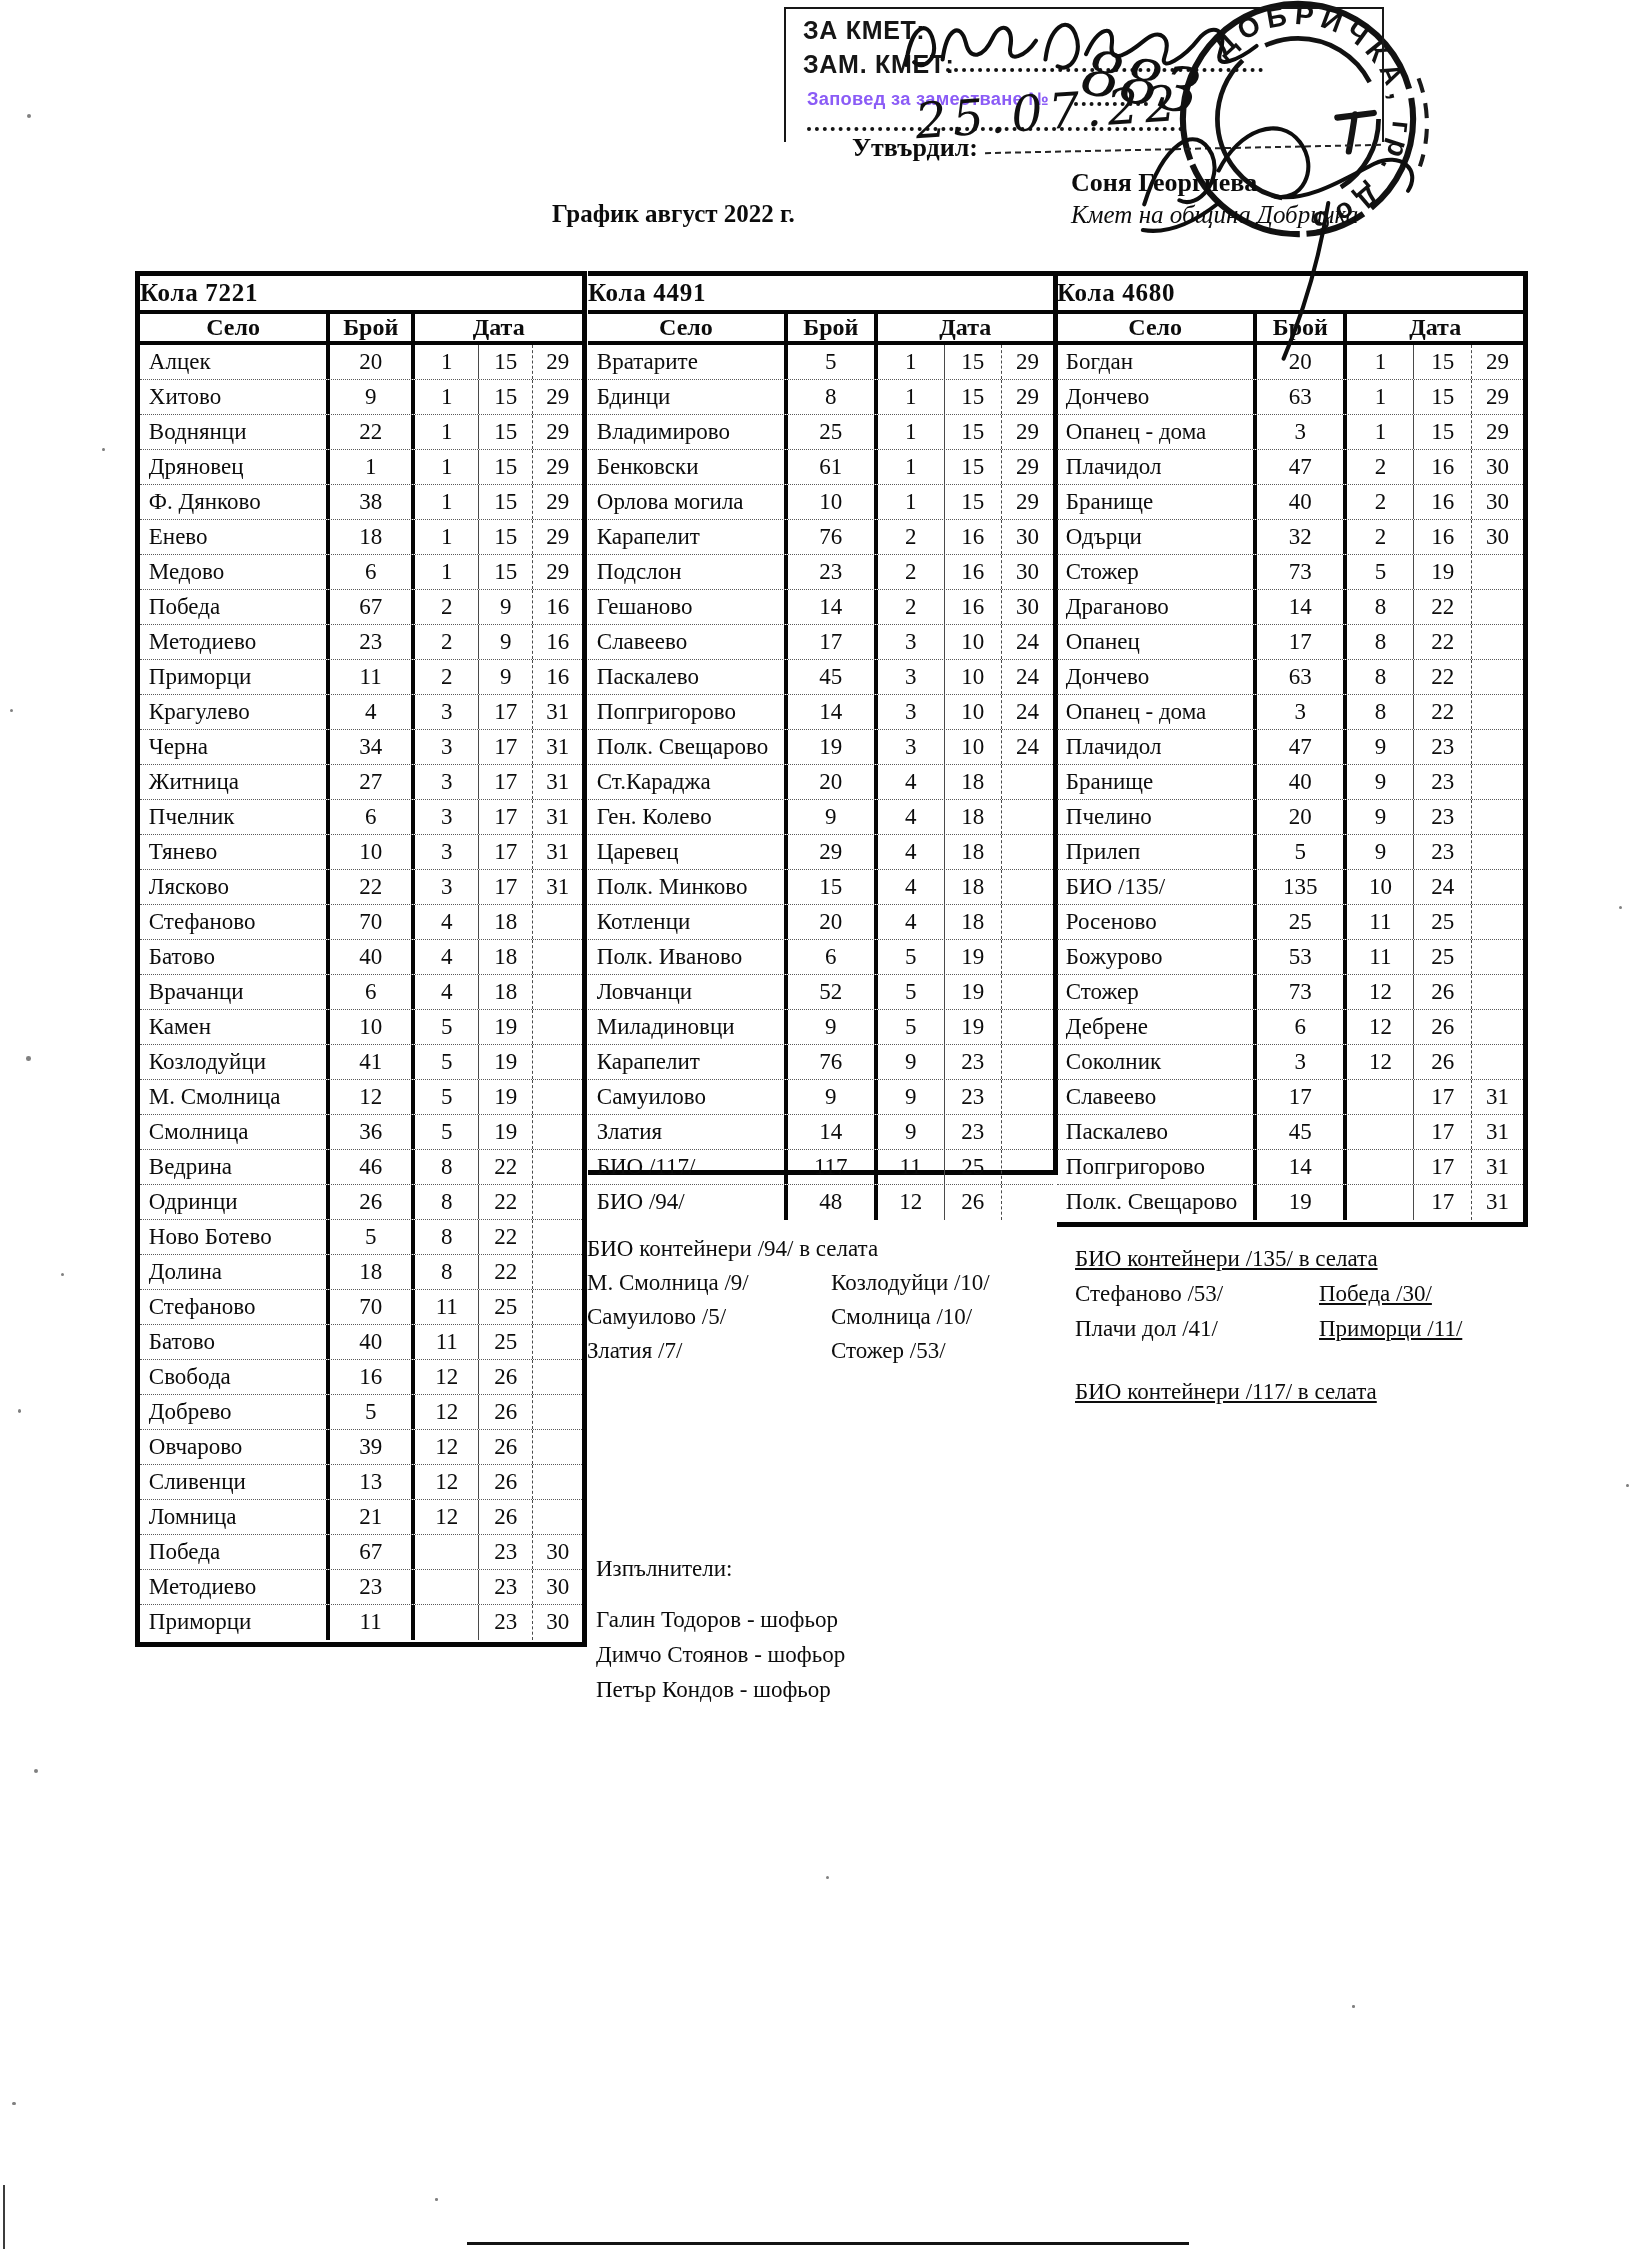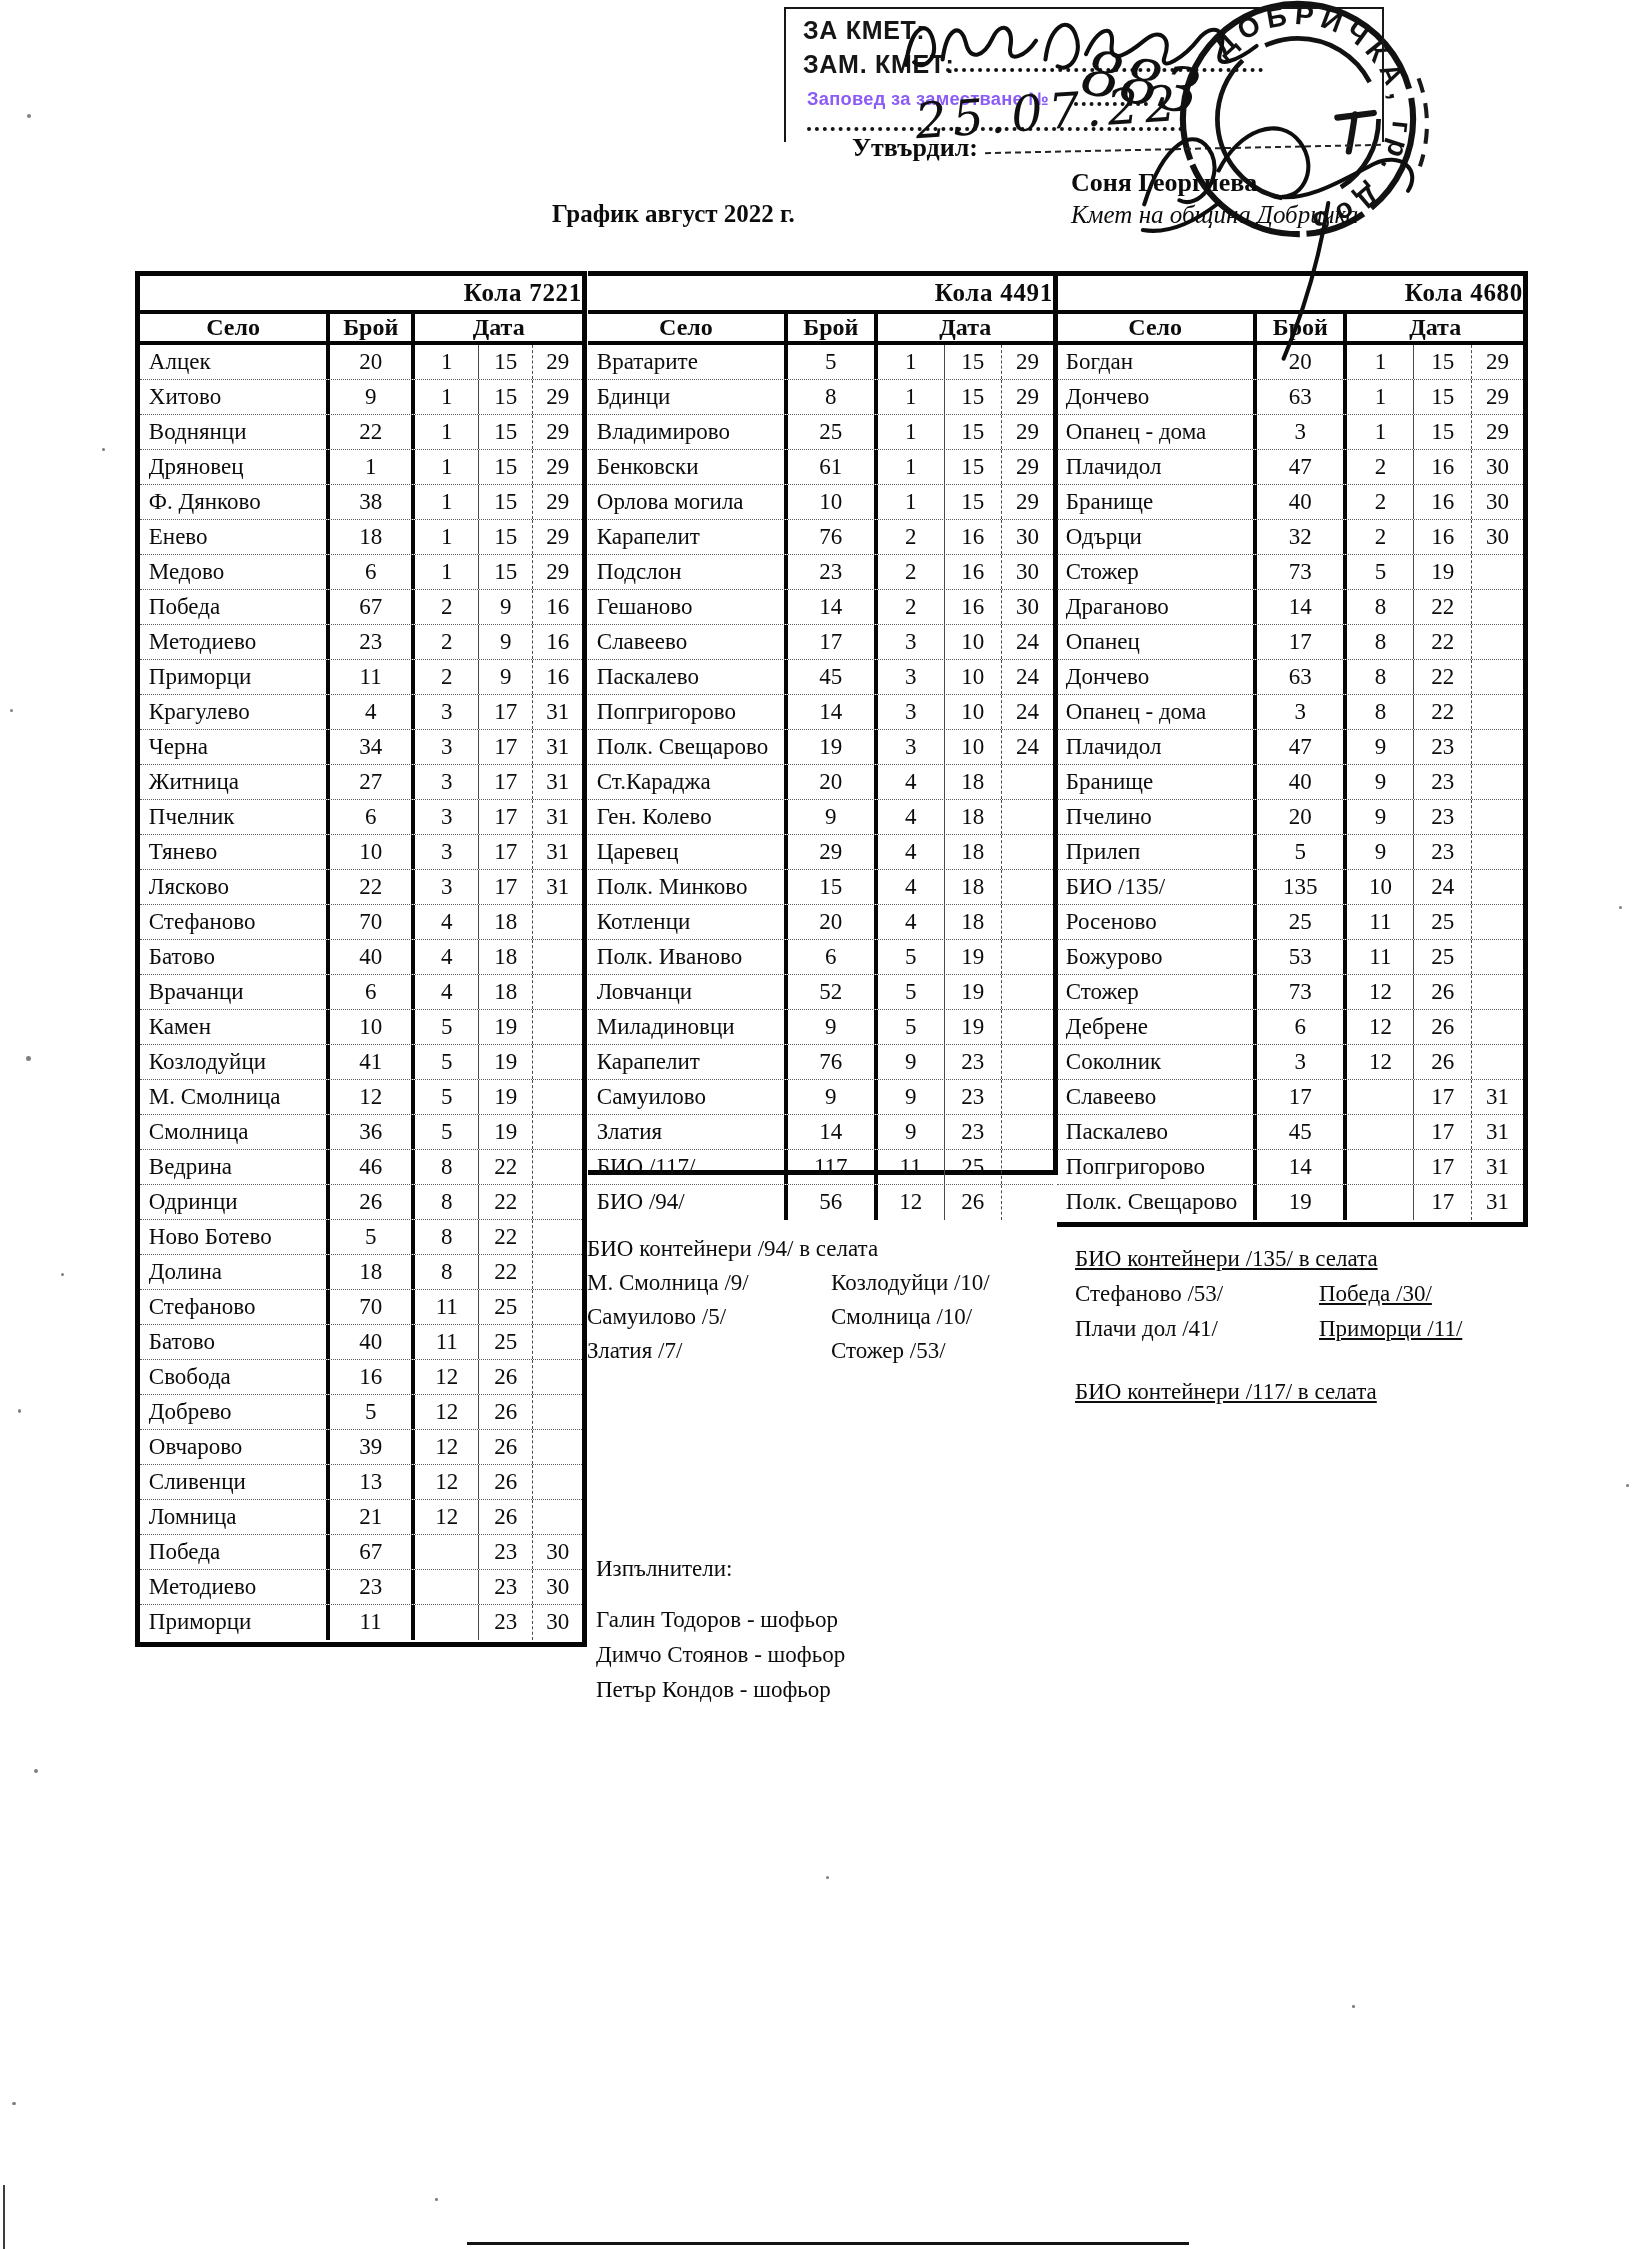--- a/index.html
+++ b/index.html
@@ -40,21 +40,21 @@
   svg.layer{position:absolute; overflow:visible; pointer-events:none;}
   .seal-svg{left:1149px; top:-30px; z-index:2;}
   .sign-svg{left:745px; top:0px; z-index:6;}
   
   .car-table{
     position:absolute; top:271px; box-sizing:border-box; background:transparent;
     border:5.4px solid #050505; z-index:1;
   }
   .car-table.joined{border-left:none;}
   .t-title{
-    height:34px; line-height:34px; text-align:right; font-weight:700; font-size:25px;
+    height:34px; line-height:34px; text-align:left; font-weight:700; font-size:25px;
     border-bottom:4.7px solid #050505; letter-spacing:0.7px;
   }
   .t-head{display:grid; grid-template-columns:43% 19.3% 37.7%; height:27px; line-height:26px;
     border-bottom:4.7px solid #050505; font-weight:700; font-size:24px; text-align:center;}
   .hc-selo{border-right:4.7px solid #050505;}
   .hc-broj{border-right:4.7px solid #050505;}
   .t-body{display:block;}
   .t-row{display:grid; grid-template-columns:43% 19.3% 14.2% 12.3% 11.2%;
     height:35px; box-sizing:border-box; border-bottom:1.4px dotted #5a5a5a;}
   .t-row:last-child{border-bottom:none;}
@@ -570,21 +570,21 @@
         </div>
         <div class="t-row">
           <div class="bc bc-selo">БИО /117/</div>
           <div class="bc bc-broj">117</div>
           <div class="bc bc-d1">11</div>
           <div class="bc bc-d2">25</div>
           <div class="bc bc-d3"></div>
         </div>
         <div class="t-row">
           <div class="bc bc-selo">БИО /94/</div>
-          <div class="bc bc-broj">56</div>
+          <div class="bc bc-broj">48</div>
           <div class="bc bc-d1">12</div>
           <div class="bc bc-d2">26</div>
           <div class="bc bc-d3"></div>
         </div>
       </div>
   </div>
 
   <div class="car-table joined" style="left:1057px; width:471px; height:956px;">
     <div class="t-title">Кола 4680</div>
     <div class="t-head">

